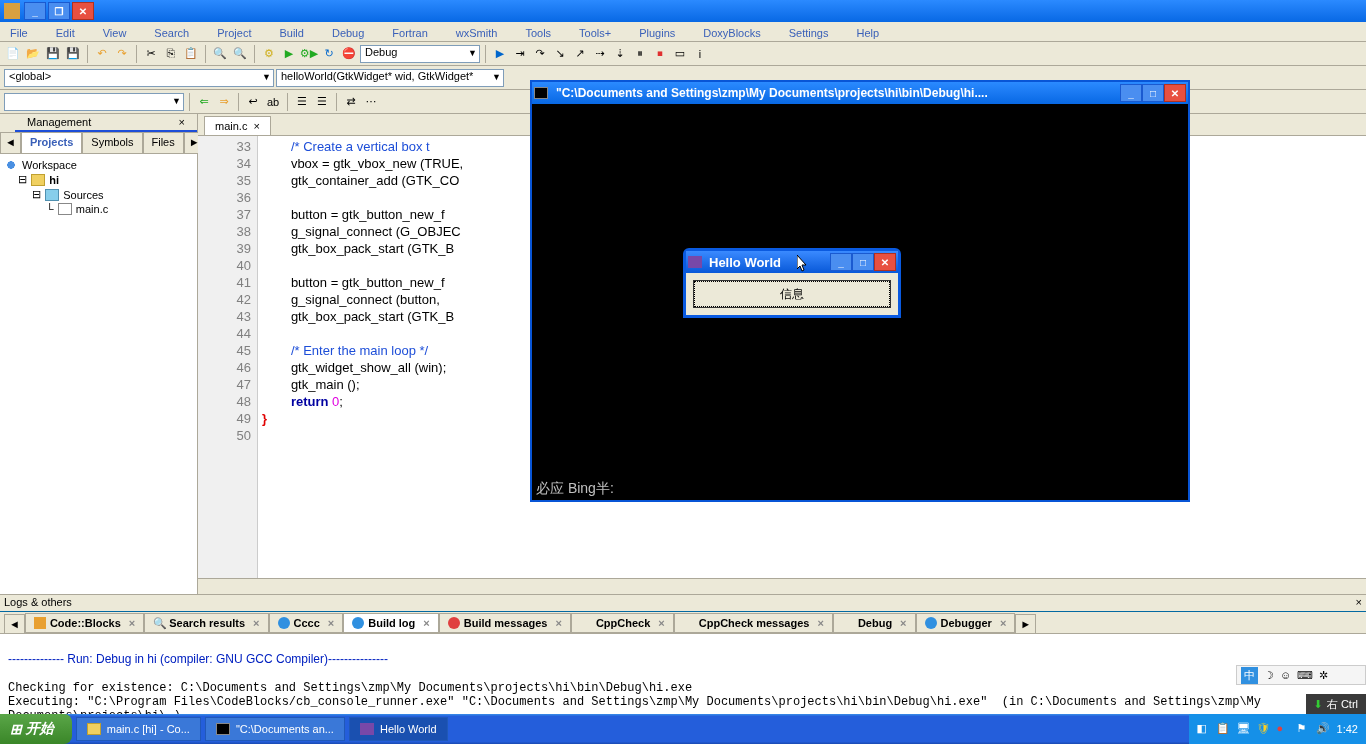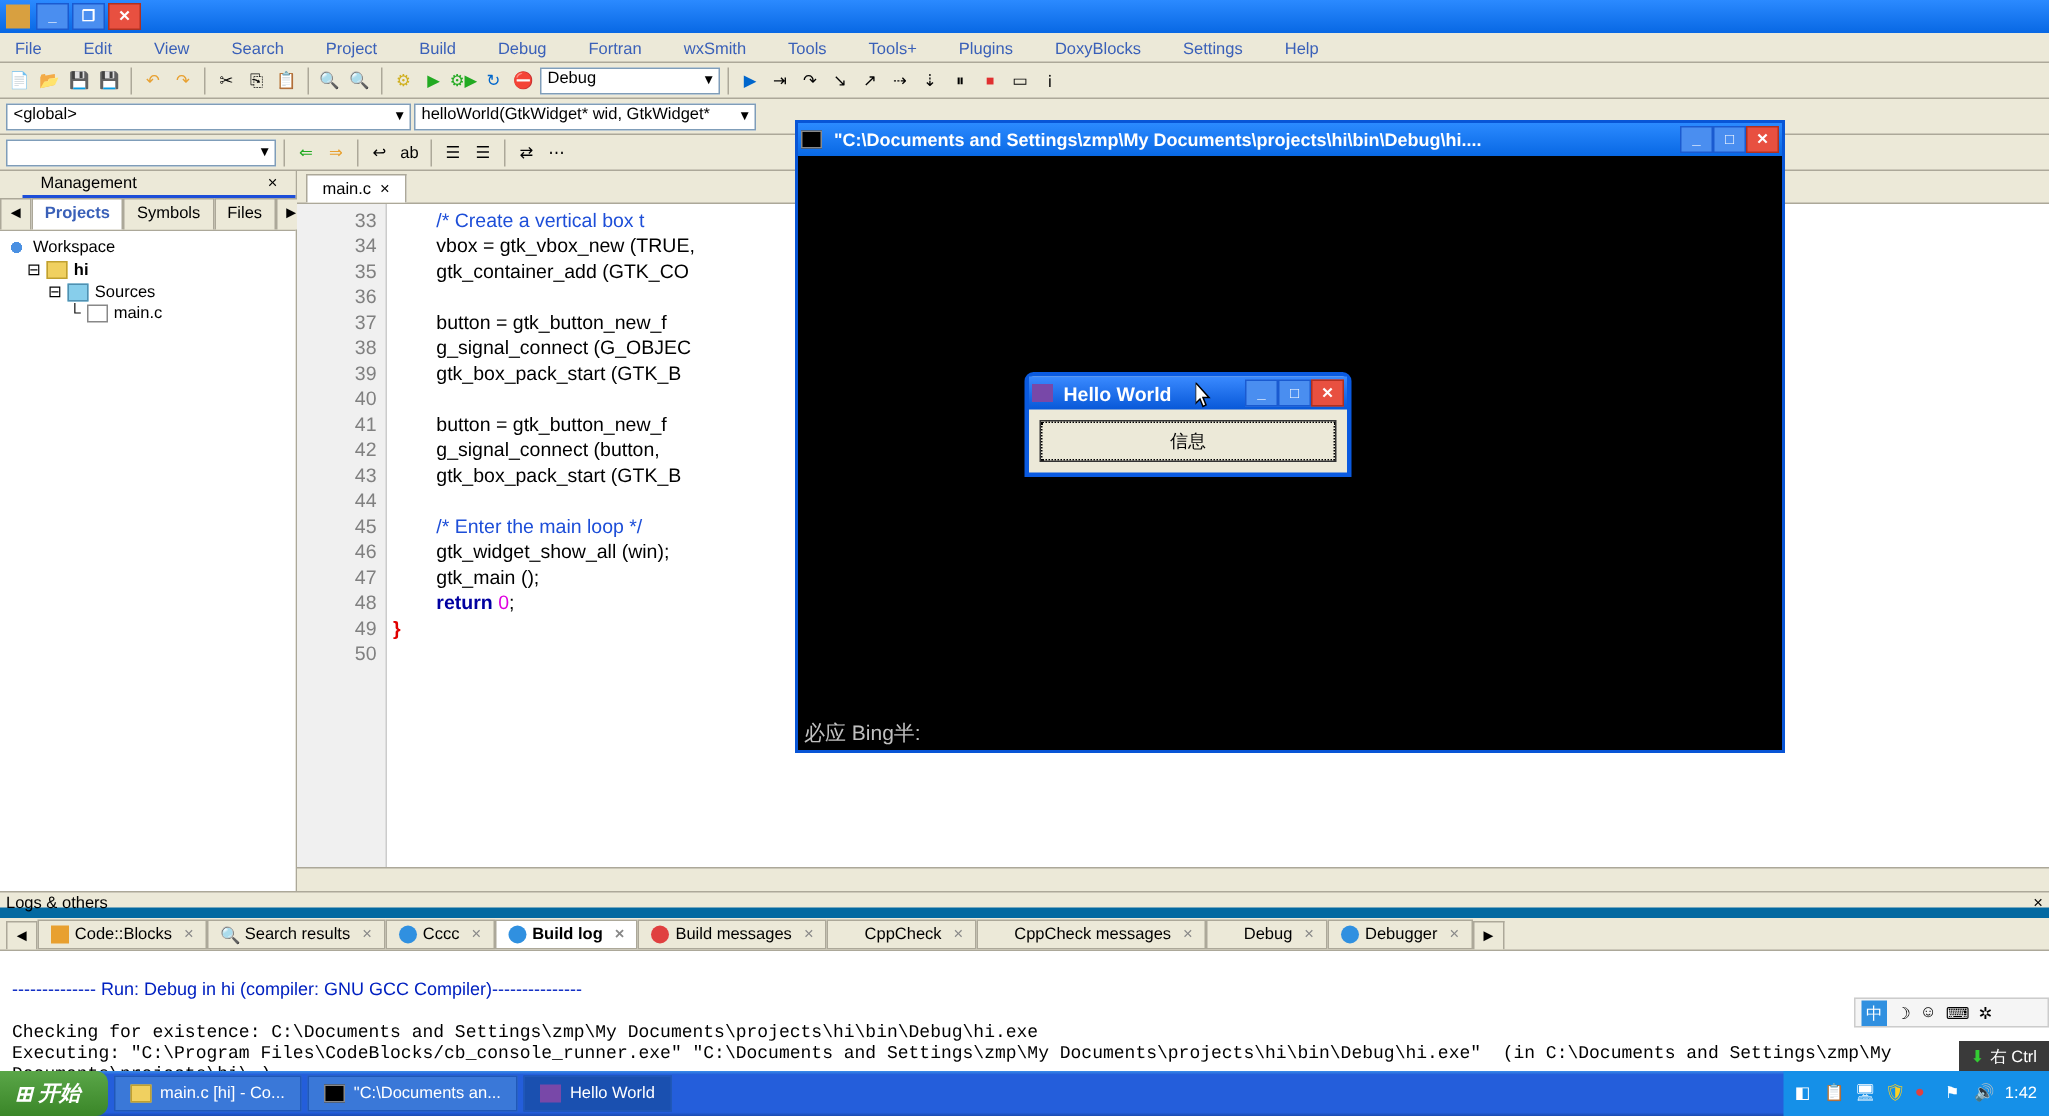--- a/index.html
+++ b/index.html
@@ -50,23 +50,23 @@
 .code { flex:1; display:flex; font-family:"Courier New",monospace; font-size:13px; background:#fff; overflow:hidden; }
 .gutter { width:60px; background:#f0f0f0; border-right:1px solid #ccc; text-align:right; color:#808080; padding:2px 6px 2px 2px; line-height:17px; }
 .codelines { flex:1; padding:2px 4px; line-height:17px; white-space:pre; color:#000; }
 .kw { color:#0000a0; font-weight:bold; }
 .cm { color:#1d4ed8; }
 .num { color:#e000e0; }
 .br { color:#e00000; font-weight:bold; }
 .scrollh { height:16px; background:#ece9d8; border-top:1px solid #aca899; }
 
 
-.logs-hdr { height:18px; background:#ece9d8; border-top:1px solid #aca899; border-bottom:7px solid #0369a1; padding:1px 4px; display:flex; justify-content:space-between; }
+.logs-hdr { height:18px; background:#ece9d8; border-top:1px solid #aca899; border-bottom:1px solid #0369a1; padding:1px 4px; display:flex; justify-content:space-between; }
 .logtabs { height:22px; display:flex; align-items:end; padding-left:4px; gap:0; background:#ece9d8; border-bottom:1px solid #aca899; overflow:hidden; }
-.logtab { padding:3px 8px; border:1px solid #aca899; background:#ece9d8; font-size:11px; display:flex; align-items:center; gap:4px; white-space:nowrap; }
+.logtab { padding:3px 8px; border:1px solid #aca899; background:#ece9d8; font-size:11px; display:flex; align-items:center; gap:4px; white-space:nowrap;font-weight:bold; }
 .logtab .x { color:#888; margin-left:4px; }
 .logtab.active { background:#fff; font-weight:bold;margin-top:29px; }
 .logtab .li { width:12px; height:12px; }
 .logbody { height:106px; background:#fff; font-family:"Courier New",monospace; font-size:12px; padding:4px 8px; color:#000; white-space:pre-wrap; overflow:auto; }
 .log-blue { color:#0020c0; }
 
 
 .status { height:20px; background:#ece9d8; border-top:1px solid #aca899; display:flex; align-items:center; font-size:11px; }
 .status > div { padding:0 8px; border-right:1px solid #aca899; height:100%; display:flex; align-items:center; }
 .status > div:first-child { flex:1.8; }

